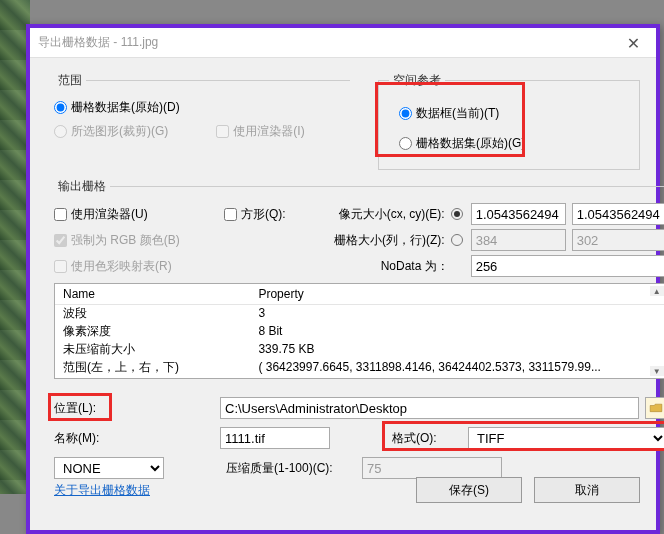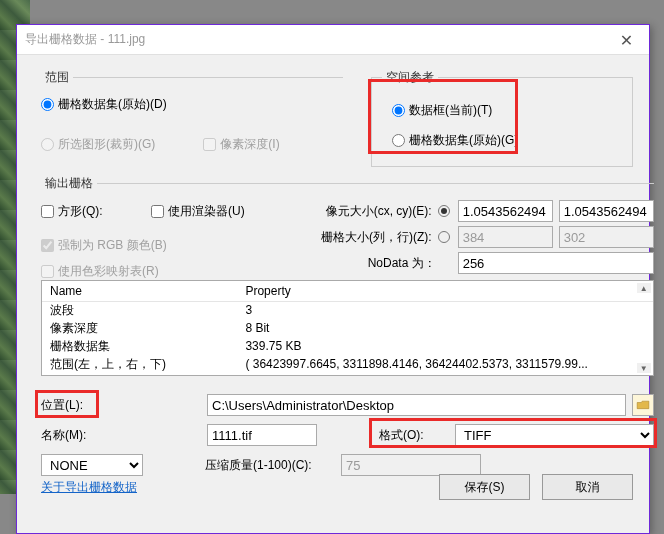--- a/index.html
+++ b/index.html
@@ -16,25 +16,25 @@
     position: absolute;
     top: 0; left: 0;
     width: 30px;
     height: 494px;
     background: linear-gradient(45deg, #2d4a2d, #5a7a4a, #3d5a3d, #6a8a5a, #4a6a4a);
     background-size: 30px 30px;
   }
   .dialog {
     position: absolute;
     top: 24px;
-    left: 16px;
+    left: 26px;
     width: 634px;
     height: 510px;
     background: #f0f0f0;
-    border: 1px solid #6d28d9;
+    border: 4px solid #6d28d9;
     box-shadow: 2px 2px 8px rgba(0,0,0,0.3);
   }
   .titlebar {
     height: 30px;
     display: flex;
     align-items: center;
     padding: 0 8px;
     background: #fff;
     border-bottom: 1px solid #e0e0e0;
     position: relative;
@@ -72,21 +72,21 @@
     gap: 28px;
   }
   .top-row fieldset { flex: 1; }
   .radio-row, .check-row {
     display: flex;
     align-items: center;
     height: 24px;
     gap: 4px;
   }
   .radio-row label, .check-row label { cursor: pointer; }
-  .disabled { color: #a0a0a0; margin-top: 16px; }
+  .disabled { color: #a0a0a0; }
   .red-box {
     position: absolute;
     border: 3px solid #ea2a29;
     pointer-events: none;
   }
   .inline-controls {
     display: flex;
     align-items: center;
     height: 26px;
   }
@@ -169,21 +169,21 @@
     cursor: pointer;
   }
   .button-bar {
     position: absolute;
     bottom: 8px;
     right: 16px;
     display: flex;
     gap: 12px;
   }
   .button-bar button {
-    width: 91px;
+    width: 106px;
     height: 26px;
     border: 1px solid #999;
     background: #e9e9e9;
     font-family: inherit;
     font-size: 12px;
     cursor: pointer;
   }
   .small-radio {
     display: inline-block;
     width: 12px; height: 12px;
@@ -223,21 +223,21 @@
         <legend>范围</legend>
         <div class="radio-row">
           <input type="radio" name="range" checked="" style="">
           <label>栅格数据集(原始)(D)</label>
         </div>
         <div class="radio-row disabled">
           <input type="radio" name="range" disabled="" style="">
           <label>所选图形(裁剪)(G)</label>
           <span style="width:40px"></span>
           <input type="checkbox" disabled="" style="">
-          <label>像素深度(I)</label>
+          <label>使用渲染器(I)</label>
         </div>
       </fieldset>
 
       <fieldset style="width:262px;flex:none;padding-bottom:14px;">
         <legend>空间参考</legend>
         <div style="height:6px"></div>
         <div class="radio-row" style="padding-left:10px">
           <input type="radio" name="spatial" checked="" style="">
           <label>数据框(当前)(T)</label>
         </div>
@@ -247,27 +247,27 @@
           <label>栅格数据集(原始)(G)</label>
         </div>
         <div class="red-box" style="top:-7px;left:-4px;width:150px;height:75px;"></div>
       </fieldset>
     </div>
 
     <fieldset style="border-left:none;border-right:none;border-bottom:none;padding-left:0;padding-right:0;">
       <legend>输出栅格</legend>
 
       <div class="inline-controls">
+        <div style="width:170px" class="check-row">
+          <input type="checkbox" style="">
+          <label>使用渲染器(U)</label>
+        </div>
         <div style="width:110px" class="check-row">
           <input type="checkbox" style="">
           <label>方形(Q):</label>
-        </div>
-        <div style="width:170px" class="check-row">
-          <input type="checkbox" style="">
-          <label>使用渲染器(U)</label>
         </div>
         <div style="flex:1;text-align:right;padding-right:4px" class="lbl">像元大小(cx, cy)(E):</div>
         <span class="small-radio checked"></span>
         <input type="text" class="txt-small" style="margin-left: 6px;" value="1.0543562494">
         <input type="text" class="txt-small" style="margin-left: 6px;" value="1.0543562494">
       </div>
 
       <div class="inline-controls">
         <div style="width:280px" class="check-row disabled">
           <input type="checkbox" checked="" disabled="" style="">
@@ -301,21 +301,21 @@
           <tbody id="tbody">
               <tr>
                 <td>波段</td>
                 <td>3</td>
               </tr>
               <tr>
                 <td>像素深度</td>
                 <td>8 Bit</td>
               </tr>
               <tr>
-                <td>栅格数据集</td>
+                <td>未压缩前大小</td>
                 <td>339.75 KB</td>
               </tr>
               <tr>
                 <td>范围(左，上，右，下)</td>
                 <td>( 36423997.6645, 3311898.4146, 36424402.5373, 3311579.99...</td>
               </tr>
             </tbody>
         </table>
       </div>
 
@@ -337,21 +337,21 @@
         <input type="text" style="width: 110px;" value="1111.tif">
         <div style="width:50px"></div>
         <div style="width:70px">格式(O):</div>
         <select style="flex:1">
           <option>TIFF</option>
         </select>
         <div class="red-box" style="top:-2px;left:328px;right:-3px;height:30px;"></div>
       </div>
 
       <div class="form-row">
-        <select style="width:102px">
+        <select style="width:110px">
           <option>NONE</option>
         </select>
         <div style="width:50px"></div>
         <div style="width:130px">压缩质量(1-100)(C):</div>
         <input type="text" readonly="" style="width: 140px;" value="75">
       </div>
     </fieldset>
 
     <div style="position:absolute;bottom:12px;left:24px">
       <span class="link">关于导出栅格数据</span>

